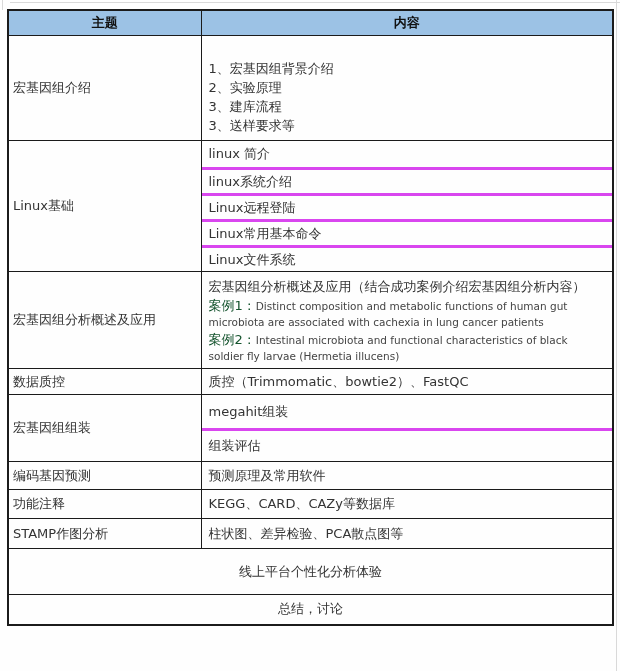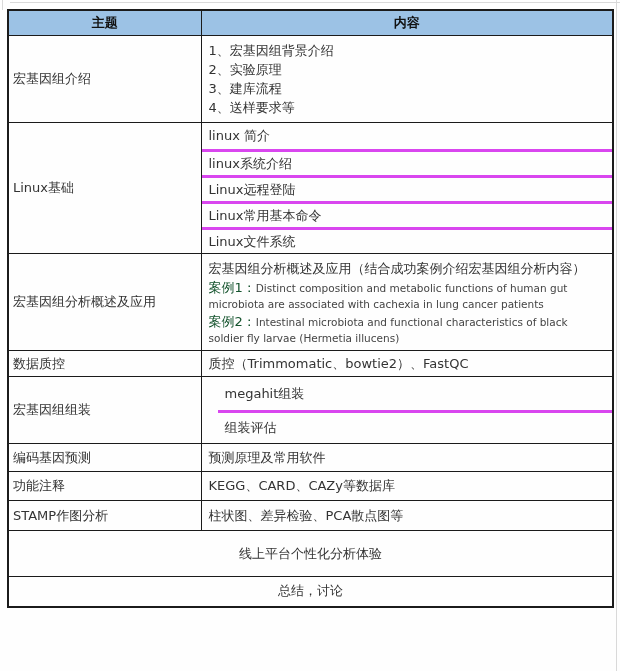--- a/index.html
+++ b/index.html
@@ -75,38 +75,39 @@
     font-size: 13px;
     color: #333333;
     vertical-align: middle;
   }
   td.content .pad {
     padding-left: 7px;
   }
   
   .lines {
     padding: 5px 0 5px 7px;
+    margin-top: 18px;
   }
   .lines .line {
     line-height: 19px;
     height: 19px;
     white-space: nowrap;
   }
   
   .subrows .subrow {
     display: flex;
     align-items: center;
     padding-left: 7px;
     border-top: 3px solid #d946ef;
     box-sizing: border-box;
     white-space: nowrap;
   }
   .subrows .subrow:first-child { border-top: none; }
   .subrow-26 { height: 26px; }
-  .subrow-33 { height: 33px; margin-left: 16px; }
+  .subrow-33 { height: 33px; }
 
   
   .overview {
     padding: 5px 8px 4px 7px;
   }
   .overview .ov-line1 {
     line-height: 19px;
     white-space: nowrap;
   }
   .overview .case {
@@ -162,21 +163,21 @@
     </thead>
     <tbody>
 
       <tr class="h85">
         <td class="topic">宏基因组介绍</td>
         <td class="content">
           <div class="lines">
             <div class="line">1、宏基因组背景介绍</div>
             <div class="line">2、实验原理</div>
             <div class="line">3、建库流程</div>
-            <div class="line">4、送样要求等</div>
+            <div class="line">3、送样要求等</div>
           </div>
         </td>
       </tr>
 
       <tr class="h130">
         <td class="topic">Linux基础</td>
         <td class="content subrows">
           <div class="subrow subrow-26">linux 简介</div>
           <div class="subrow subrow-26">linux系统介绍</div>
           <div class="subrow subrow-26">Linux远程登陆</div>

